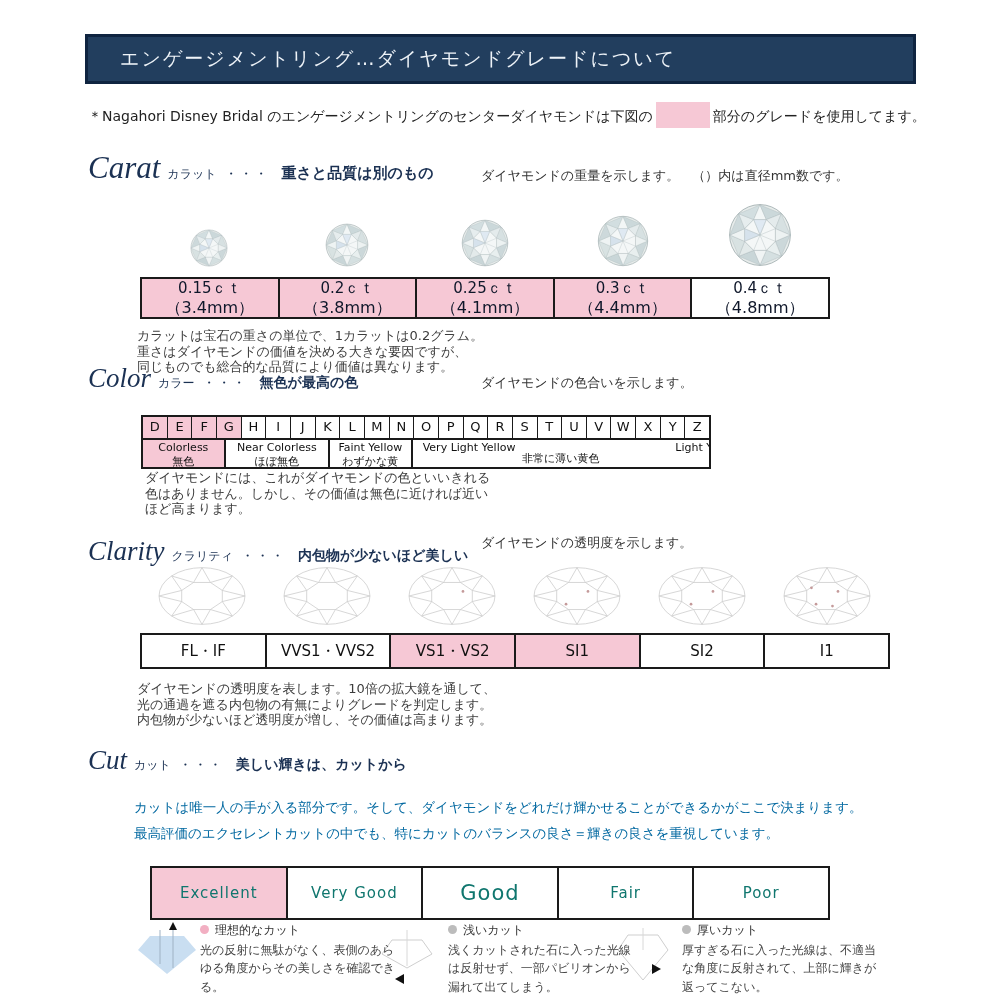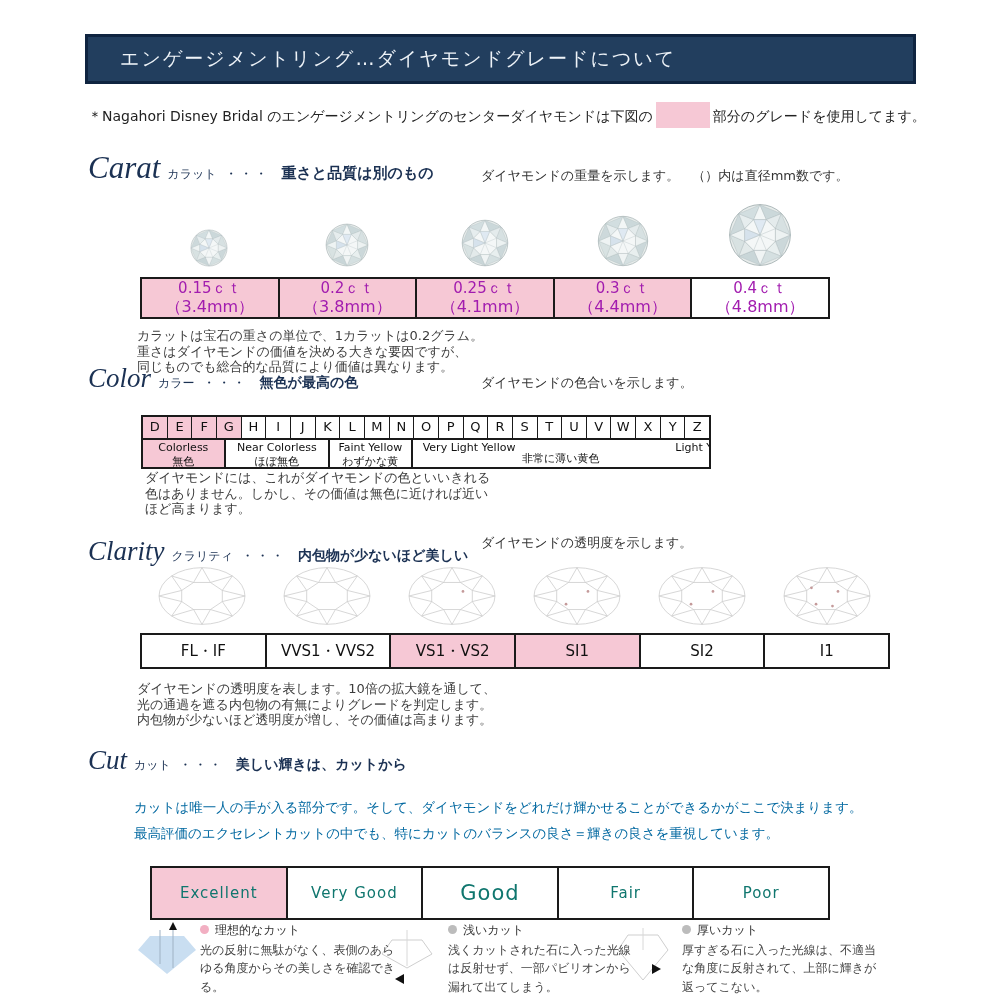--- a/index.html
+++ b/index.html
@@ -32,21 +32,21 @@
   .sec-sub{font-family:"DejaVu Serif",serif;font-weight:bold;font-size:15px;
            color:var(--title);margin-left:12px;}
   .rnote{position:absolute;left:481px;font-size:13px;color:#333;white-space:nowrap;}
   .note{position:absolute;font-size:13px;line-height:1.2;color:#3c3c3c;white-space:nowrap;}
 
   
   .gem{position:absolute;}
   .carat-table{position:absolute;left:140px;top:277px;width:690px;height:42px;
                display:flex;border:2px solid var(--ink);box-sizing:border-box;background:#fff;}
   .carat-cell{flex:1;border-right:2px solid var(--ink);display:flex;flex-direction:column;
-              justify-content:center;align-items:center;color:#a21caf;line-height:1.25;}
+              justify-content:flex-start;align-items:center;color:#0f172a;line-height:1.25;}
   .carat-cell:last-child{border-right:none;}
   .carat-cell .ct{font-size:15px;}
   .carat-cell .mm{font-size:16px;}
   .hl{background:var(--pink);}
 
   
   .color-table{position:absolute;left:141px;top:415px;width:570px;box-sizing:border-box;}
   .letter-row{display:flex;height:23px;border:2px solid var(--ink);border-bottom:none;box-sizing:border-box;}
   .letter-cell{flex:1;border-right:1px solid var(--ink);text-align:center;font-size:13px;
                line-height:20px;color:#111;box-sizing:border-box;}

